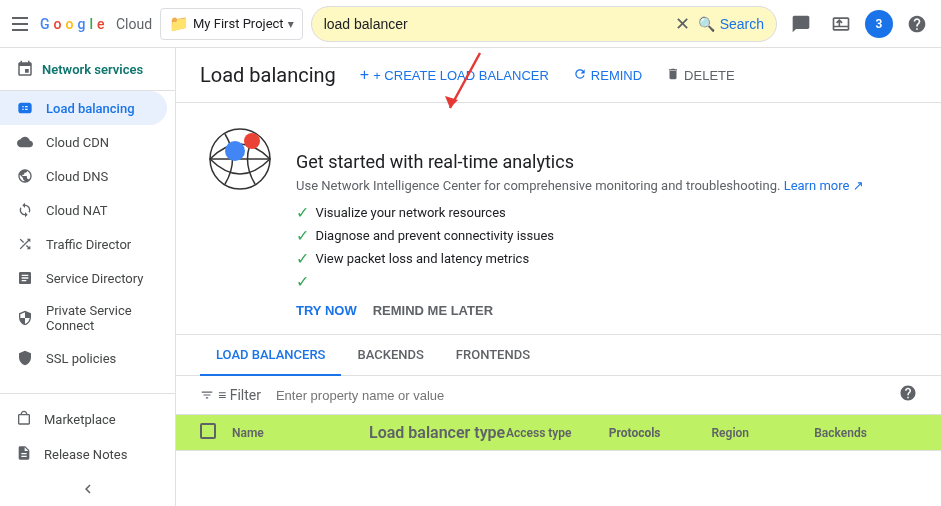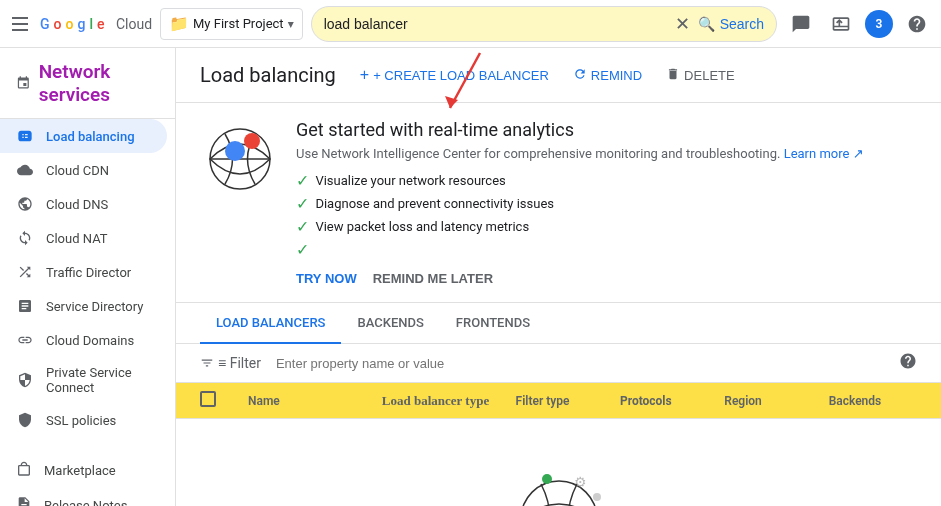--- a/index.html
+++ b/index.html
@@ -19,21 +19,21 @@
     .search-btn { display: flex; align-items: center; gap: 4px; background: transparent; border: none; cursor: pointer; color: #1a73e8; font-size: 14px; font-weight: 500; }
     .topbar-right { margin-left: auto; display: flex; align-items: center; gap: 8px; }
     .topbar-icon { width: 32px; height: 32px; display: flex; align-items: center; justify-content: center; cursor: pointer; border-radius: 50%; color: #5f6368; font-size: 18px; }
     .avatar { width: 28px; height: 28px; border-radius: 50%; background: #1a73e8; color: #fff; display: flex; align-items: center; justify-content: center; font-size: 12px; font-weight: 600; cursor: pointer; }
 
     
     .main-layout { display: flex; flex: 1; overflow: hidden; }
 
     
     .sidebar { width: 176px; flex-shrink: 0; border-right: 1px solid #e0e0e0; overflow-y: auto; display: flex; flex-direction: column; }
-    .sidebar-header { display: flex; align-items: center; gap: 8px; padding: 12px 16px; font-size: 19px; font-weight: 600; color: #a21caf; border-bottom: 1px solid #e0e0e0; }
+    .sidebar-header { display: flex; align-items: center; gap: 8px; padding: 12px 16px; font-size: 13px; font-weight: 600; color: #0f766e; border-bottom: 1px solid #e0e0e0; }
     .sidebar-item { display: flex; align-items: center; gap: 12px; padding: 8px 16px; cursor: pointer; font-size: 13px; color: #444746; border-radius: 0 20px 20px 0; margin-right: 8px; }
     .sidebar-item.active { background: #e8f0fe; color: #1a73e8; font-weight: 500; }
     .sidebar-item .item-icon { width: 18px; height: 18px; display: flex; align-items: center; justify-content: center; font-size: 16px; flex-shrink: 0; }
     .sidebar-divider { height: 1px; background: #e0e0e0; margin: 8px 0; }
     .sidebar-bottom-item { display: flex; align-items: center; gap: 12px; padding: 8px 16px; cursor: pointer; font-size: 13px; color: #444746; }
     .collapse-btn { display: flex; align-items: center; justify-content: center; padding: 8px 16px; cursor: pointer; color: #5f6368; font-size: 18px; }
 
     
     .content { flex: 1; overflow-y: auto; display: flex; flex-direction: column; }
 
@@ -41,21 +41,21 @@
     .page-header { display: flex; align-items: center; gap: 16px; padding: 12px 24px; border-bottom: 1px solid #e0e0e0; flex-shrink: 0; }
     .page-title { font-size: 20px; font-weight: 400; color: #202124; }
     .header-actions { display: flex; align-items: center; gap: 8px; }
     .btn-primary { display: flex; align-items: center; gap: 4px; color: #1a73e8; background: transparent; border: none; cursor: pointer; font-size: 13px; font-weight: 500; padding: 6px 8px; border-radius: 4px; }
     .btn-secondary { display: flex; align-items: center; gap: 4px; color: #5f6368; background: transparent; border: none; cursor: pointer; font-size: 13px; font-weight: 500; padding: 6px 8px; border-radius: 4px; }
 
     
     .promo-banner { display: flex; align-items: flex-start; padding: 16px 24px; border-bottom: 1px solid #e0e0e0; gap: 16px; }
     .promo-image { width: 80px; height: 80px; flex-shrink: 0; position: relative; }
     .promo-image svg { width: 80px; height: 80px; }
-    .promo-content { flex: 1; }
+    .promo-content { flex: 1; margin-top: 32px; }
     .promo-title { font-size: 18px; font-weight: 400; color: #202124; margin-bottom: 6px; }
     .promo-desc { font-size: 13px; color: #5f6368; margin-bottom: 10px; }
     .promo-desc a { color: #1a73e8; text-decoration: none; }
     .promo-features { list-style: none; margin-bottom: 12px; }
     .promo-features li { display: flex; align-items: center; gap: 6px; font-size: 13px; color: #202124; margin-bottom: 4px; }
     .check-icon { color: #34a853; font-size: 16px; }
     .promo-actions { display: flex; gap: 16px; }
     .btn-try { color: #1a73e8; font-size: 13px; font-weight: 600; background: transparent; border: none; cursor: pointer; padding: 0; }
     .btn-remind { color: #5f6368; font-size: 13px; font-weight: 600; background: transparent; border: none; cursor: pointer; padding: 0; }
 
@@ -64,24 +64,24 @@
     .tab { padding: 12px 16px; font-size: 13px; font-weight: 500; color: #5f6368; cursor: pointer; border-bottom: 2px solid transparent; margin-bottom: -1px; }
     .tab.active { color: #1a73e8; border-bottom-color: #1a73e8; }
 
     
     .filter-bar { display: flex; align-items: center; padding: 8px 24px; border-bottom: 1px solid #e0e0e0; gap: 15px; }
     .filter-icon { color: #5f6368; font-size: 14px; display: flex; align-items: center; gap: 4px; }
     .filter-input { border: none; outline: none; font-size: 13px; color: #5f6368; flex: 1; background: transparent; }
     .filter-help { margin-left: auto; color: #5f6368; cursor: pointer; font-size: 18px; }
 
     
-    .table-header { display: flex; align-items: center; padding: 8px 24px; border-bottom: 1px solid #e0e0e0; background: #fde047; gap: 16px; }
+    .table-header { display: flex; align-items: center; padding: 8px 24px; border-bottom: 1px solid #e0e0e0; background: #bef264; }
     .col-checkbox { width: 32px; flex-shrink: 0; }
     .col-name { flex: 2; font-size: 12px; font-weight: 600; color: #5f6368; }
-    .col-type { flex: 2; font-size: 13px; font-weight: 600; color: #5f6368; font-family: Liberation Serif, serif; }
+    .col-type { flex: 2; font-size: 16px; font-weight: 600; color: #5f6368; }
     .col-access { flex: 1.5; font-size: 12px; font-weight: 600; color: #5f6368; }
     .col-protocols { flex: 1.5; font-size: 12px; font-weight: 700; color: #5f6368; }
     .col-region { flex: 1.5; font-size: 12px; font-weight: 600; color: #5f6368; }
     .col-backends { flex: 1.5; font-size: 12px; font-weight: 600; color: #5f6368; }
     .checkbox { width: 16px; height: 16px; border: 2px solid #5f6368; border-radius: 2px; display: inline-block; }
 
     
     .empty-state { display: flex; align-items: center; justify-content: center; padding: 40px; }
 
     
@@ -191,28 +191,20 @@
 
     <div class="sidebar-item">
       <span class="item-icon">
         <svg width="16" height="16" viewBox="0 0 24 24" fill="#5f6368">
             <path d="M19 3H5c-1.1 0-2 .9-2 2v14c0 1.1.9 2 2 2h14c1.1 0 2-.9 2-2V5c0-1.1-.9-2-2-2zm-5 14H7v-2h7v2zm3-4H7v-2h10v2zm0-4H7V7h10v2z"></path>
           </svg>
       </span>
       <span>Service Directory</span>
     </div>
 
-    <div class="sidebar-item">
-      <span class="item-icon">
-        <svg width="16" height="16" viewBox="0 0 24 24" fill="#5f6368">
-            <path d="M3.9 12c0-1.71 1.39-3.1 3.1-3.1h4V7H7c-2.76 0-5 2.24-5 5s2.24 5 5 5h4v-1.9H7c-1.71 0-3.1-1.39-3.1-3.1zM8 13h8v-2H8v2zm9-6h-4v1.9h4c1.71 0 3.1 1.39 3.1 3.1s-1.39 3.1-3.1 3.1h-4V17h4c2.76 0 5-2.24 5-5s-2.24-5-5-5z"></path>
-          </svg>
-      </span>
-      <span>Cloud Domains</span>
-    </div>
 
     <div class="sidebar-item">
       <span class="item-icon">
         <svg width="16" height="16" viewBox="0 0 24 24" fill="#5f6368">
             <path d="M12 1L3 5v6c0 5.55 3.84 10.74 9 12 5.16-1.26 9-6.45 9-12V5l-9-4zm0 10.99h7c-.53 4.12-3.28 7.79-7 8.94V12H5V6.3l7-3.11v8.8z"></path>
           </svg>
       </span>
       <span>Private Service Connect</span>
     </div>
 
@@ -345,21 +337,21 @@
           </svg>
       </span>
     </div>
 
     <div class="table-header">
       <div class="col-checkbox">
         <div class="checkbox"></div>
       </div>
       <div class="col-name">Name</div>
       <div class="col-type">Load balancer type</div>
-      <div class="col-access">Filter type</div>
+      <div class="col-access">Access type</div>
       <div class="col-protocols">Protocols</div>
       <div class="col-region">Region</div>
       <div class="col-backends">Backends</div>
     </div>
 
     <div class="empty-state">
       <div style="position:relative; width:160px; height:100px;">
         <svg width="160" height="100" viewBox="0 0 160 100">
 
           <circle cx="80" cy="60" r="38" fill="none" stroke="#333" stroke-width="1.5"></circle>

